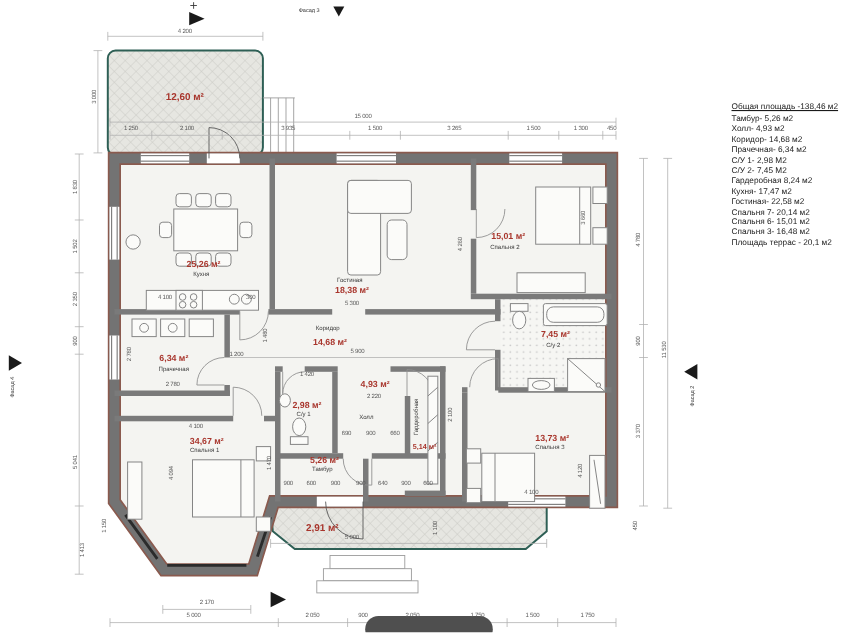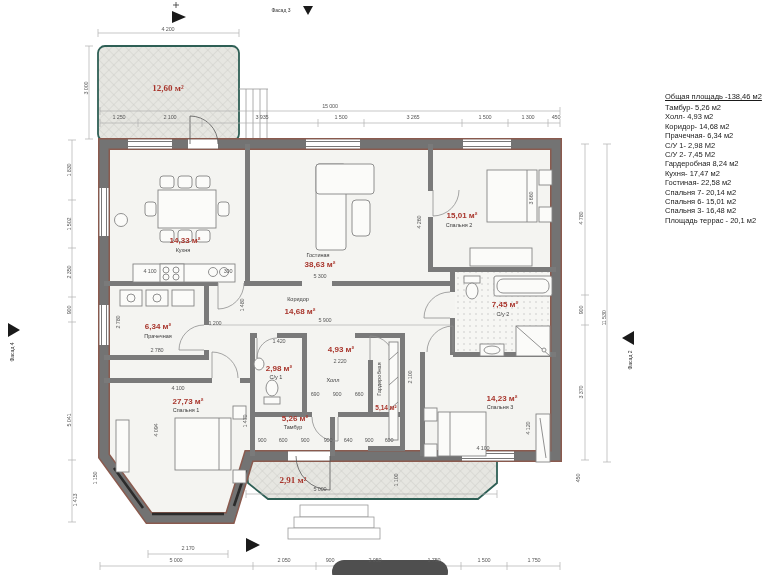--- a/index.html
+++ b/index.html
@@ -4,21 +4,21 @@
 <style>
   html,body{margin:0;padding:0;background:#ffffff;}
   .plan{position:relative;width:768px;height:575px;background:#fff;overflow:hidden;
         font-family:"Liberation Sans", sans-serif;}
   .plan svg{position:absolute;left:0;top:0;}
   .lbl{position:absolute;font-size:5.5px;color:#5a5a5a;white-space:nowrap;
        transform:translate(-50%,-50%);letter-spacing:-0.2px;}
   .lbl.v{transform:translate(-50%,-50%) rotate(-90deg);}
   .area{position:absolute;font-size:8px;font-weight:bold;color:#a8352c;white-space:nowrap;
         transform:translate(-50%,-50%);}
-  .area.big{font-size:9px;font-family:Liberation Serif, serif;}
+  .area.big{font-size:9px;}
   .rname{position:absolute;font-size:5.5px;color:#3a3a3a;white-space:nowrap;
          transform:translate(-50%,-50%);}
   .rname.v{transform:translate(-50%,-50%) rotate(-90deg);}
   .legend{position:absolute;left:617px;top:92px;width:148px;margin-left:48px;}
   .legend-title{font-size:7.5px;color:#1a1a1a;text-decoration:underline;margin-bottom:2px;}
   .legend-item{font-size:7.5px;color:#1a1a1a;line-height:9.4px;}
   .facade{position:absolute;font-size:5px;color:#333;white-space:nowrap;
           transform:translate(-50%,-50%);}
   .facade.v{transform:translate(-50%,-50%) rotate(-90deg);}
 </style>
@@ -275,25 +275,25 @@
   </g>
   <g>
     <polygon points="634,331 634,345 622,338" fill="#1a1a1a"></polygon>
   </g>
   <g>
     <polygon points="246,538 246,552 260,545" fill="#1a1a1a"></polygon>
   </g>
   <rect x="332" y="560" width="116" height="24" rx="12" fill="#4f4f4f"></rect>
 </svg>
 
-<span class="area" style="left:185px;top:240px">14,33 м²</span>
+<span class="area" style="left:185px;top:240px">25,26 м²</span>
 <span class="rname" style="left:183px;top:250px">Кухня</span>
 
 <span class="rname" style="left:318px;top:255px">Гостиная</span>
-<span class="area" style="left:320px;top:264px">38,63 м²</span>
+<span class="area" style="left:320px;top:264px">18,38 м²</span>
 
 <span class="area" style="left:462px;top:215px">15,01 м²</span>
 <span class="rname" style="left:459px;top:225px">Спальня 2</span>
 
 <span class="rname" style="left:298px;top:299px">Коридор</span>
 <span class="area" style="left:300px;top:311px">14,68 м²</span>
 
 <span class="area" style="left:158px;top:326px">6,34 м²</span>
 <span class="rname" style="left:158px;top:336px">Прачечная</span>
 
@@ -302,24 +302,24 @@
 
 <span class="area" style="left:341px;top:349px">4,93 м²</span>
 <span class="rname" style="left:333px;top:380px">Холл</span>
 
 <span class="rname v" style="left:379px;top:379px">Гардеробная</span>
 <span class="area" style="left:386px;top:407px;font-size:6.5px">5,14 м²</span>
 
 <span class="area" style="left:505px;top:304px">7,45 м²</span>
 <span class="rname" style="left:503px;top:314px">С/у 2</span>
 
-<span class="area" style="left:188px;top:401px">27,73 м²</span>
+<span class="area" style="left:188px;top:401px">34,67 м²</span>
 <span class="rname" style="left:186px;top:410px">Спальня 1</span>
 
-<span class="area" style="left:502px;top:398px">14,23 м²</span>
+<span class="area" style="left:502px;top:398px">13,73 м²</span>
 <span class="rname" style="left:500px;top:407px">Спальня 3</span>
 
 <span class="area" style="left:295px;top:418px">5,26 м²</span>
 <span class="rname" style="left:293px;top:427px">Тамбур</span>
 
 <span class="area big" style="left:168px;top:88px">12,60 м²</span>
 <span class="area big" style="left:293px;top:480px">2,91 м²</span>
 
 <span class="lbl" style="left:168px;top:29px">4 200</span>
 <span class="lbl v" style="left:86px;top:88px">3 000</span>

